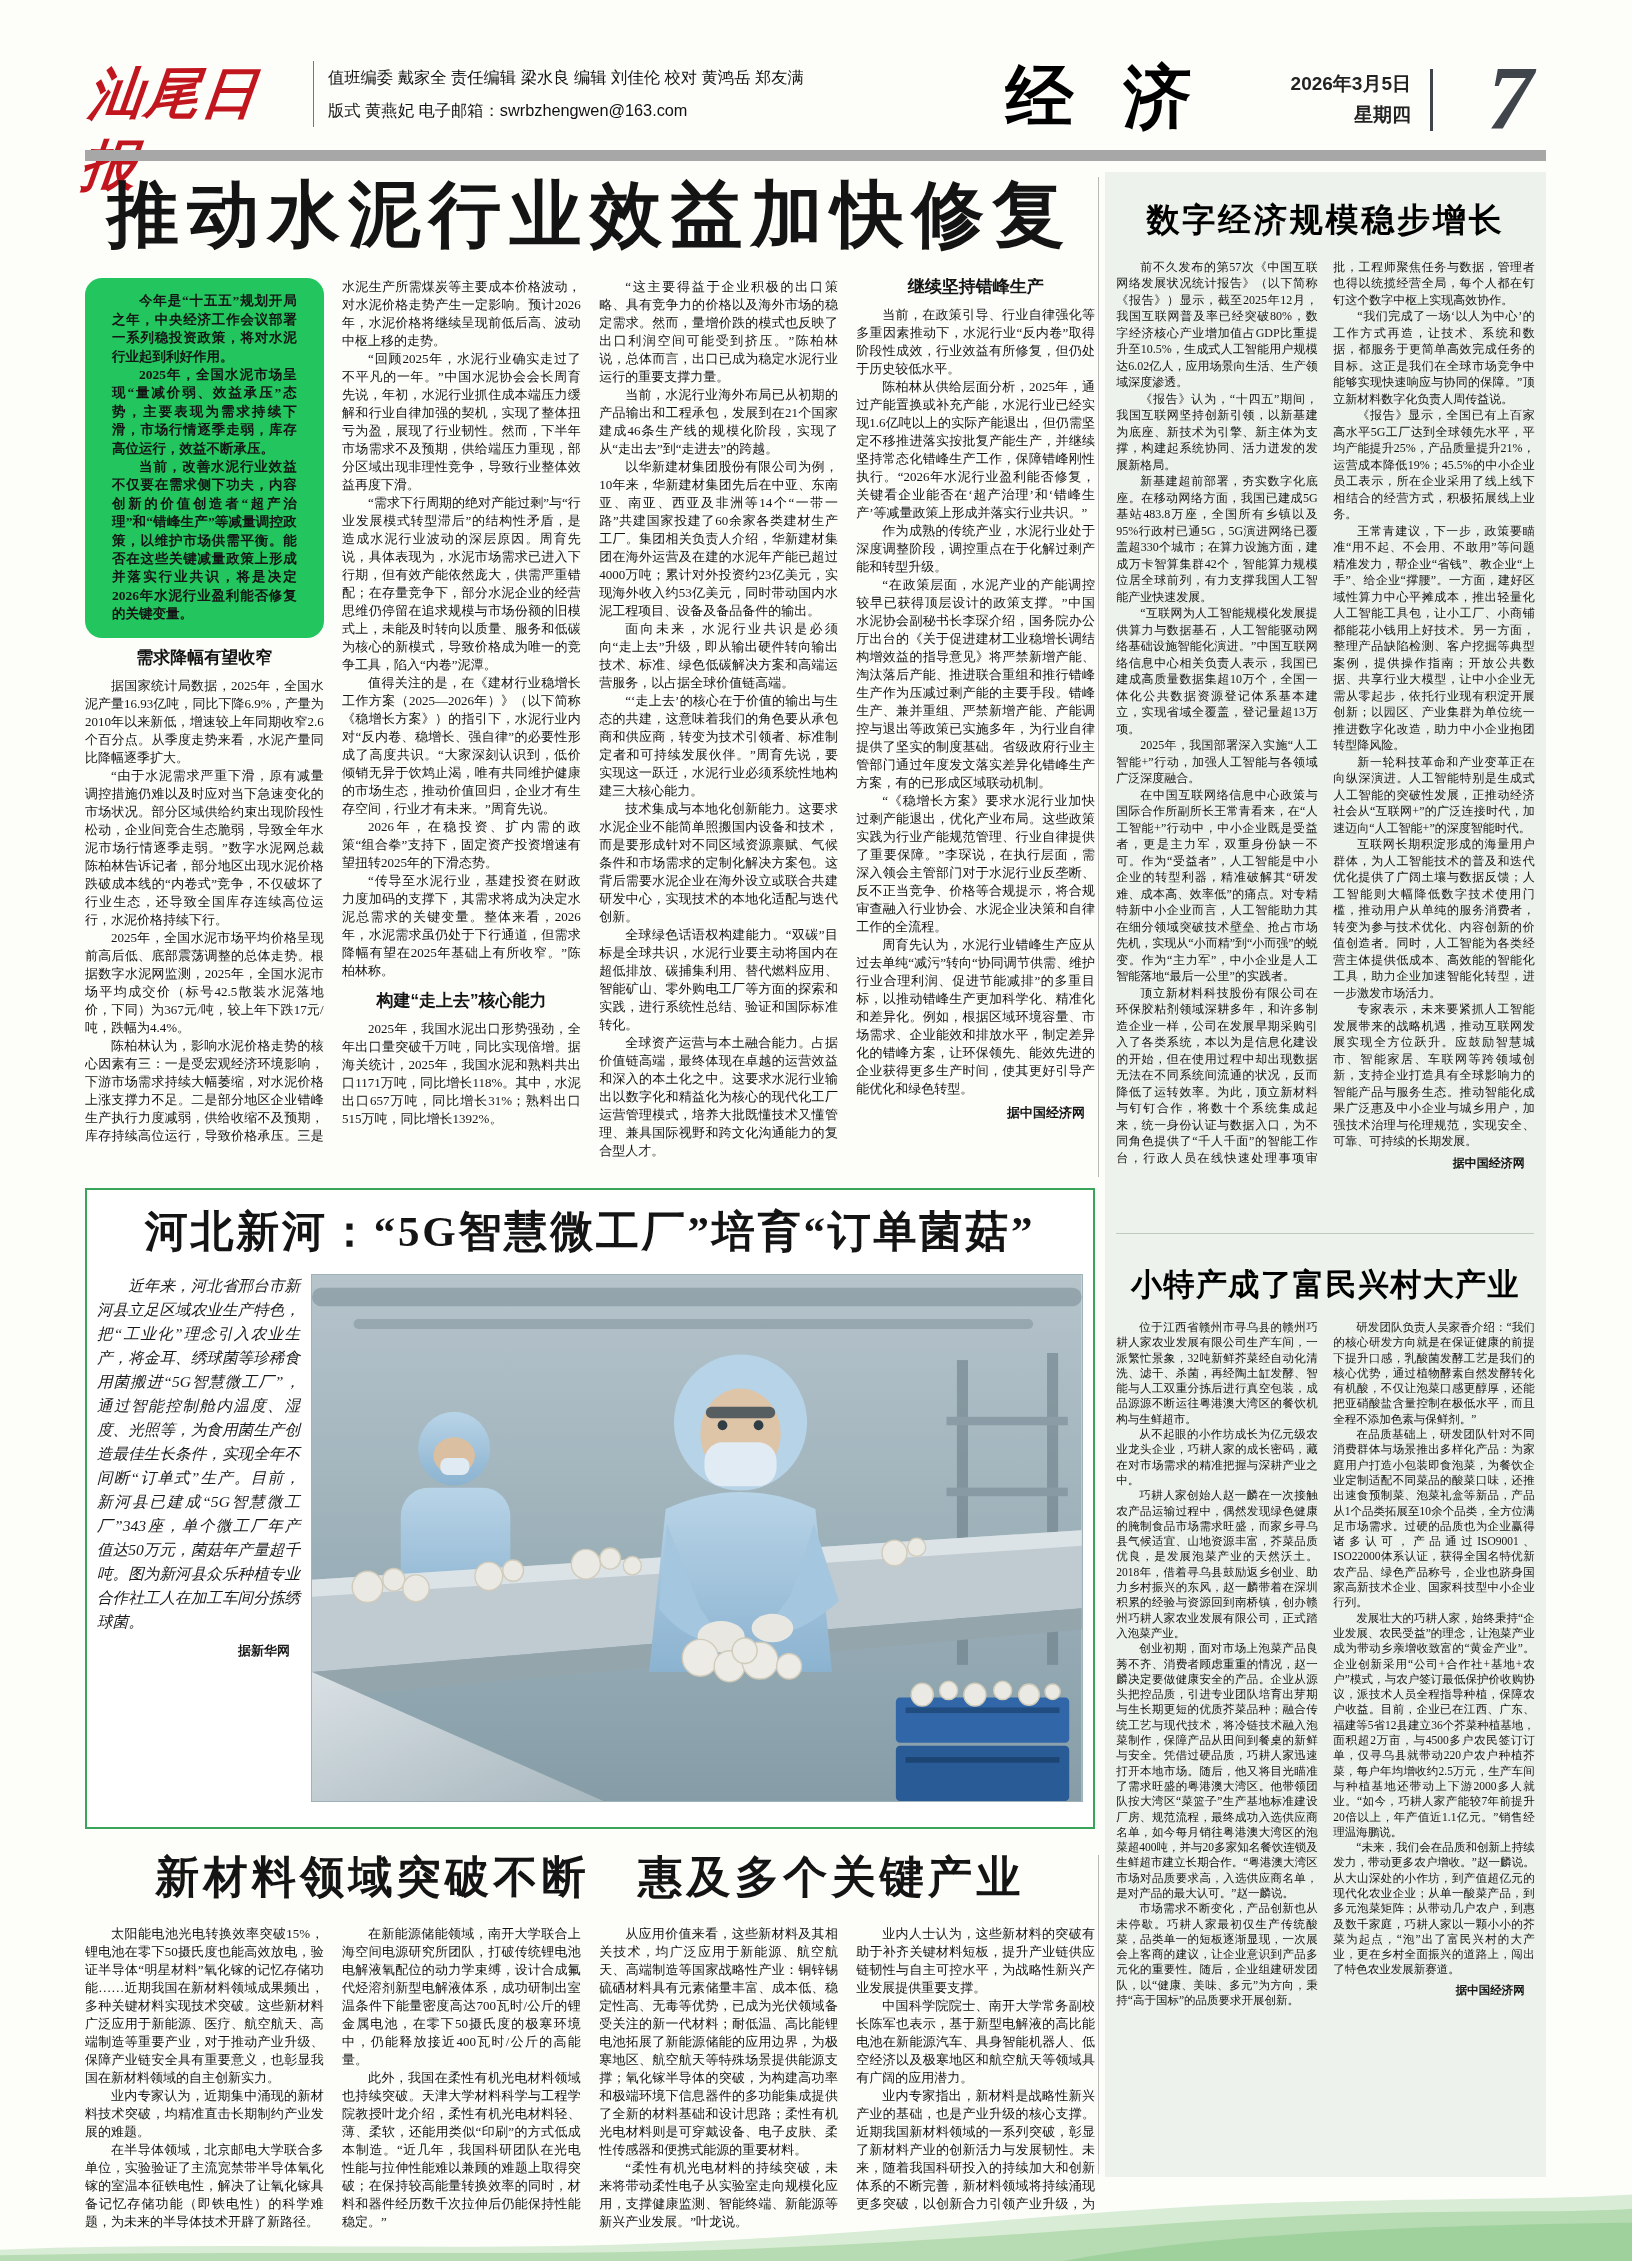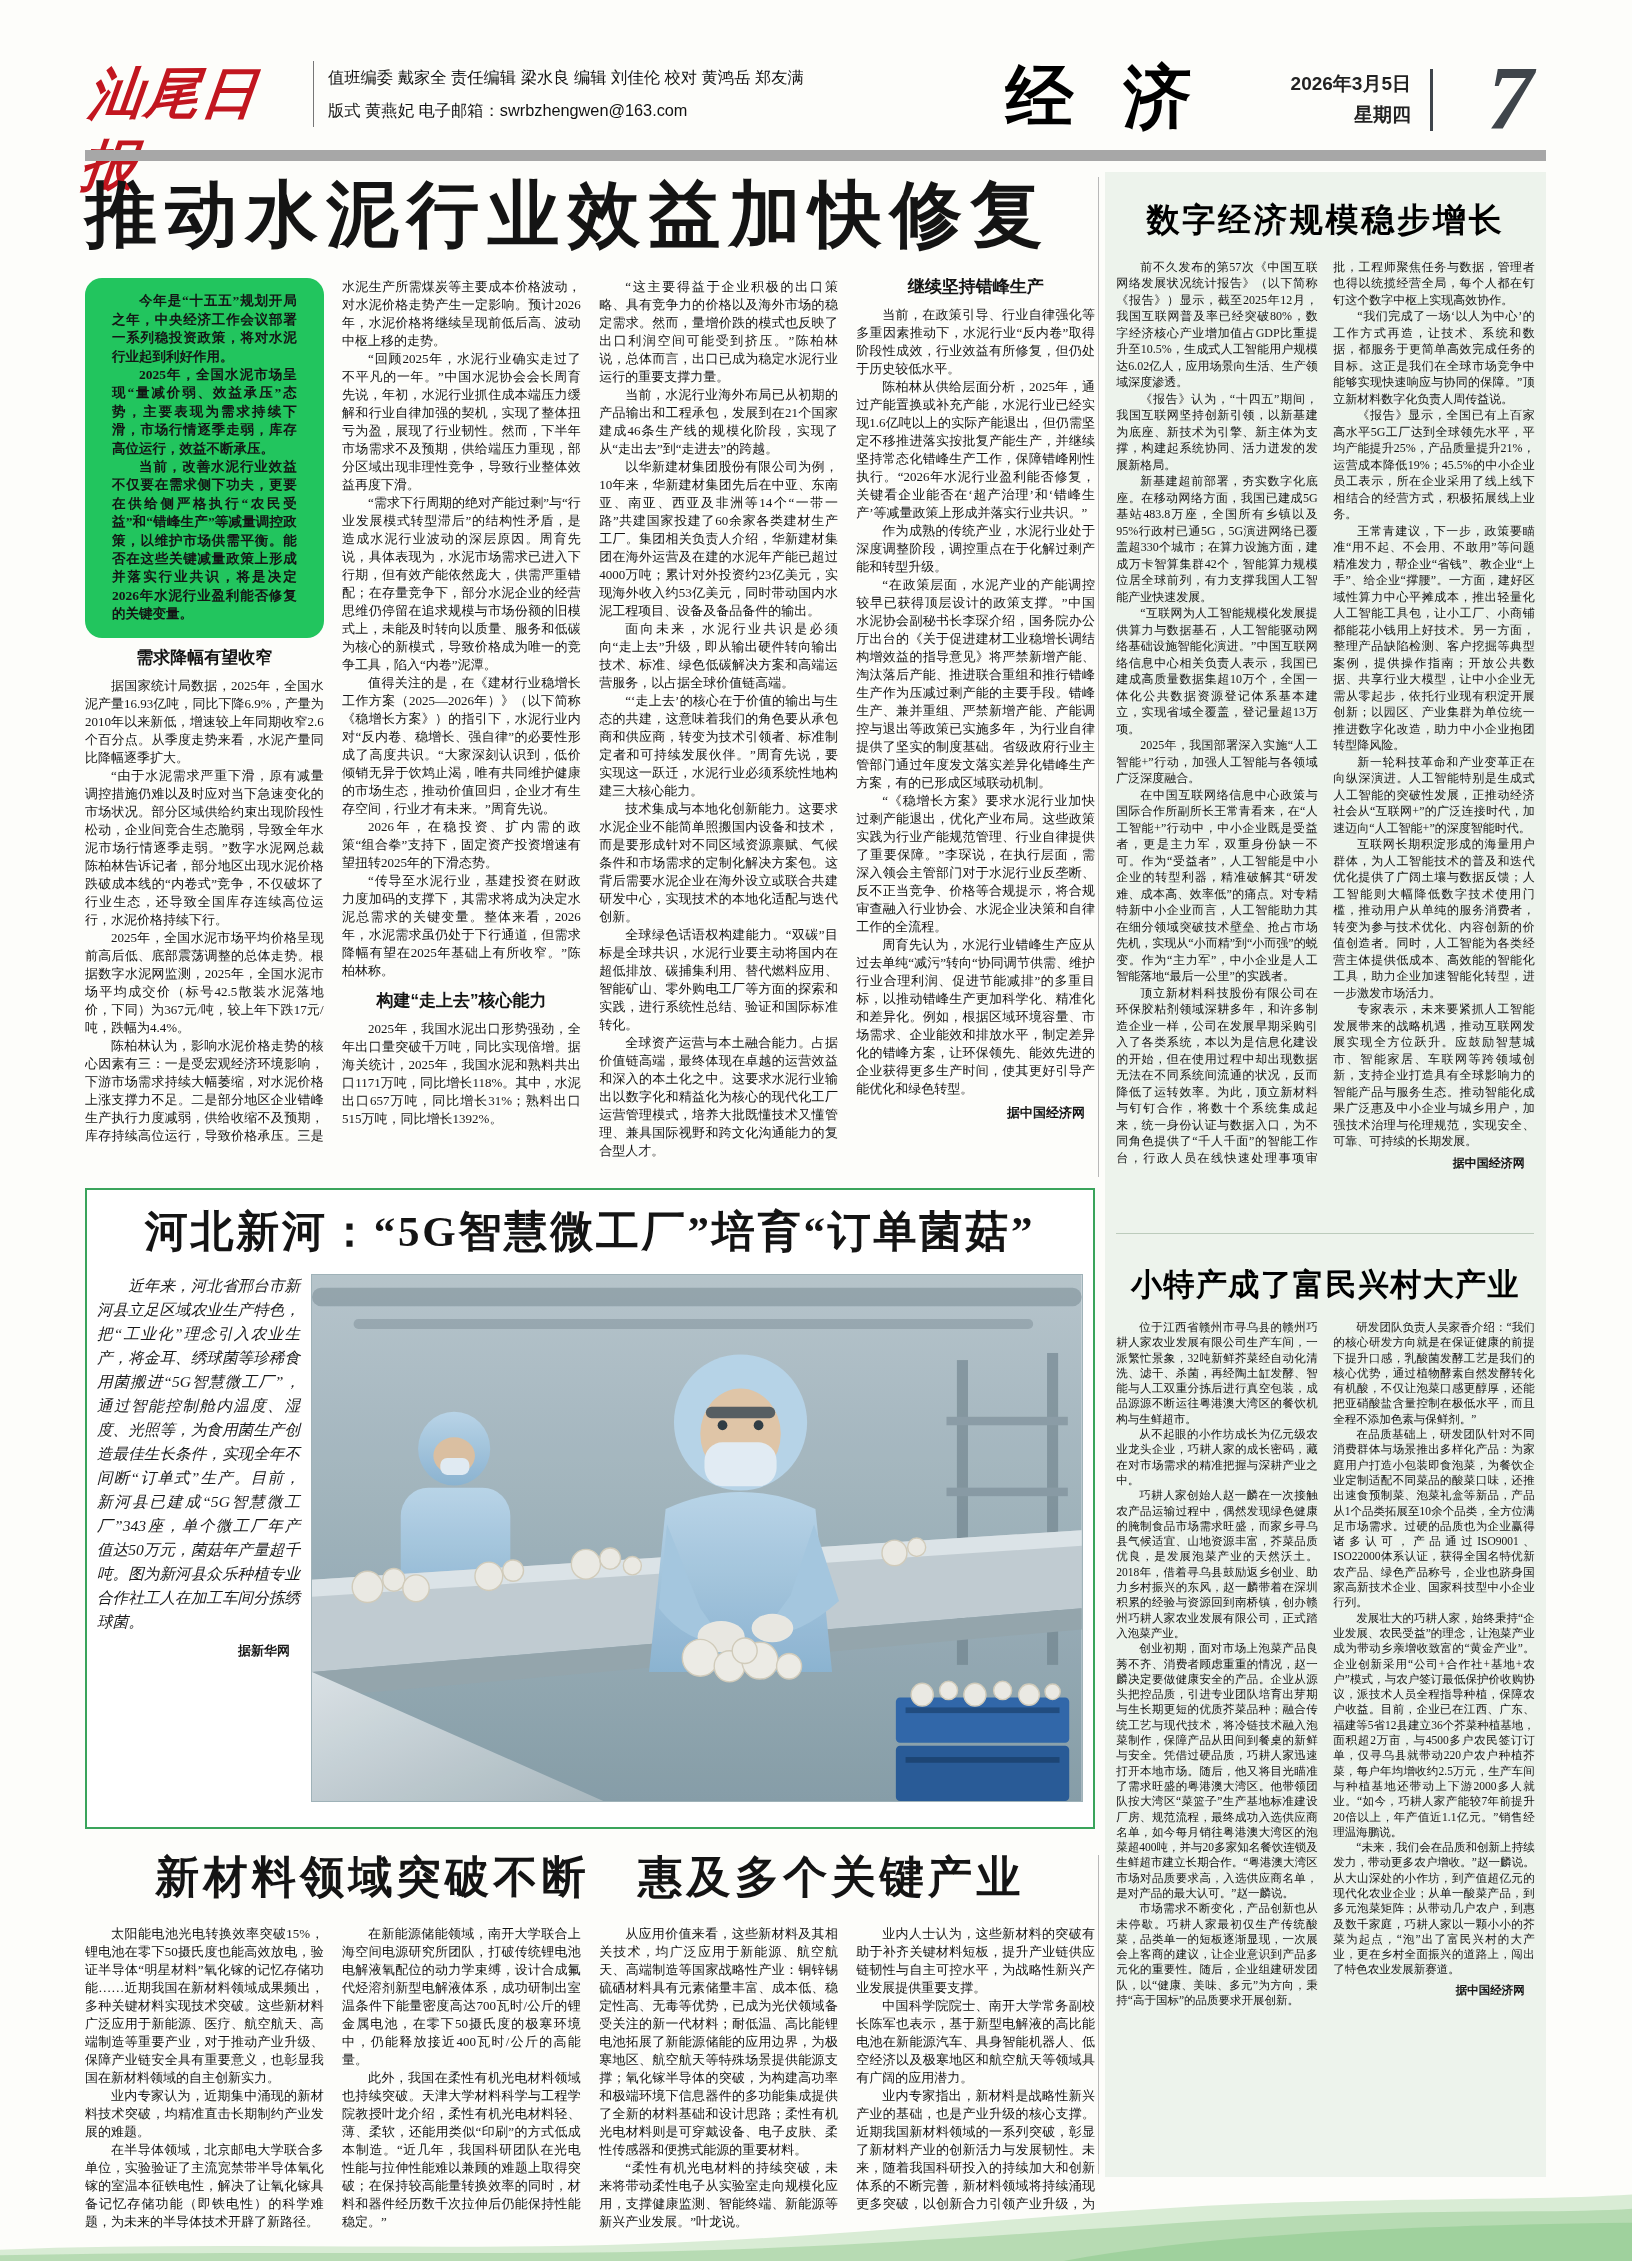--- a/index.html
+++ b/index.html
@@ -20,21 +20,21 @@
             color:#3f454b;font-family:"Liberation Serif",serif;}
   .hdr-bar{position:absolute;left:85px;top:150px;width:1461px;height:10.6px;background:#a7a7a7;}
   
   p{margin:0;text-indent:2em;text-align:justify;}
   .subhead{font-weight:bold;text-align:center;font-size:17px;margin:11.3px 0 10px 0;text-indent:0;
            font-family:"Liberation Sans",sans-serif;}
   .attribution{text-align:right;font-weight:bold;font-family:"Liberation Sans",sans-serif;
            padding-right:10px;margin-top:5.7px;text-indent:0;}
   
   .main-art{position:absolute;left:85px;top:172px;width:1010px;}
-  .main-art h1{margin:0;text-align:left;font-size:72px;font-weight:900;letter-spacing:8.5px;line-height:1.2;}
+  .main-art h1{margin:0;text-align:center;font-size:72px;font-weight:900;letter-spacing:8.5px;line-height:1.2;}
   .main-flow{margin-top:20px;height:909px;column-count:4;column-gap:18.4px;overflow:hidden;
              font-size:13px;line-height:18px;}
   .lead-box{background:#22c55e;border-radius:17px;padding:14px 27px;margin:0 0 11.3px 0;break-inside:avoid;}
   .lead-box p{font-weight:bold;font-size:13.5px;line-height:18.4px;}
   .vrule{position:absolute;width:0.7px;background:#b9b9b9;}
   
   .sidebar{position:absolute;left:1105px;top:172px;width:441px;height:2005px;background:#edf3ec;}
   .sidebar h2{margin:0;text-align:center;font-weight:900;color:#000;}
   .digital h2{padding-top:26px;font-size:33px;letter-spacing:2.8px;}
   .digital-flow{margin:15.6px 11.3px 0 11.3px;height:959px;column-count:2;column-gap:15.6px;overflow:hidden;
@@ -80,21 +80,21 @@
     <div class="pagenum">7</div>
   </div>
   <div class="hdr-bar"></div>
 
   <div class="main-art">
     <h1>推动水泥行业效益加快修复</h1>
     <div class="main-flow">
       <div class="lead-box">
           <p>今年是“十五五”规划开局之年，中央经济工作会议部署一系列稳投资政策，将对水泥行业起到利好作用。</p>
           <p>2025年，全国水泥市场呈现“量减价弱、效益承压”态势，主要表现为需求持续下滑，市场行情逐季走弱，库存高位运行，效益不断承压。</p>
-          <p>当前，改善水泥行业效益不仅要在需求侧下功夫，更要在供给侧严格执行“农民受益”和“错峰生产”等减量调控政策，以维护市场供需平衡。能否在这些关键减量政策上形成并落实行业共识，将是决定2026年水泥行业盈利能否修复的关键变量。</p>
+          <p>当前，改善水泥行业效益不仅要在需求侧下功夫，内容创新的价值创造者“超产治理”和“错峰生产”等减量调控政策，以维护市场供需平衡。能否在这些关键减量政策上形成并落实行业共识，将是决定2026年水泥行业盈利能否修复的关键变量。</p>
         </div>
       <div>
           <div class="subhead">需求降幅有望收窄</div>
           <p>据国家统计局数据，2025年，全国水泥产量16.93亿吨，同比下降6.9%，产量为2010年以来新低，增速较上年同期收窄2.6个百分点。从季度走势来看，水泥产量同比降幅逐季扩大。</p>
           <p>“由于水泥需求严重下滑，原有减量调控措施仍难以及时应对当下急速变化的市场状况。部分区域供给约束出现阶段性松动，企业间竞合生态脆弱，导致全年水泥市场行情逐季走弱。”数字水泥网总裁陈柏林告诉记者，部分地区出现水泥价格跌破成本线的“内卷式”竞争，不仅破坏了行业生态，还导致全国库存连续高位运行，水泥价格持续下行。</p>
           <p>2025年，全国水泥市场平均价格呈现前高后低、底部震荡调整的总体走势。根据数字水泥网监测，2025年，全国水泥市场平均成交价（标号42.5散装水泥落地价，下同）为367元/吨，较上年下跌17元/吨，跌幅为4.4%。</p>
           <p>陈柏林认为，影响水泥价格走势的核心因素有三：一是受宏观经济环境影响，下游市场需求持续大幅萎缩，对水泥价格上涨支撑力不足。二是部分地区企业错峰生产执行力度减弱，供给收缩不及预期，库存持续高位运行，导致价格承压。三是水泥生产所需煤炭等主要成本价格波动，对水泥价格走势产生一定影响。预计2026年，水泥价格将继续呈现前低后高、波动中枢上移的走势。</p>
           <p>“回顾2025年，水泥行业确实走过了不平凡的一年。”中国水泥协会会长周育先说，年初，水泥行业抓住成本端压力缓解和行业自律加强的契机，实现了整体扭亏为盈，展现了行业韧性。然而，下半年市场需求不及预期，供给端压力重现，部分区域出现非理性竞争，导致行业整体效益再度下滑。</p>
           <p>“需求下行周期的绝对产能过剩”与“行业发展模式转型滞后”的结构性矛盾，是造成水泥行业波动的深层原因。周育先说，具体表现为，水泥市场需求已进入下行期，但有效产能依然庞大，供需严重错配；在存量竞争下，部分水泥企业的经营思维仍停留在追求规模与市场份额的旧模式上，未能及时转向以质量、服务和低碳为核心的新模式，导致价格成为唯一的竞争工具，陷入“内卷”泥潭。</p>
           <p>值得关注的是，在《建材行业稳增长工作方案（2025—2026年）》（以下简称《稳增长方案》）的指引下，水泥行业内对“反内卷、稳增长、强自律”的必要性形成了高度共识。“大家深刻认识到，低价倾销无异于饮鸩止渴，唯有共同维护健康的市场生态，推动价值回归，企业才有生存空间，行业才有未来。”周育先说。</p>

